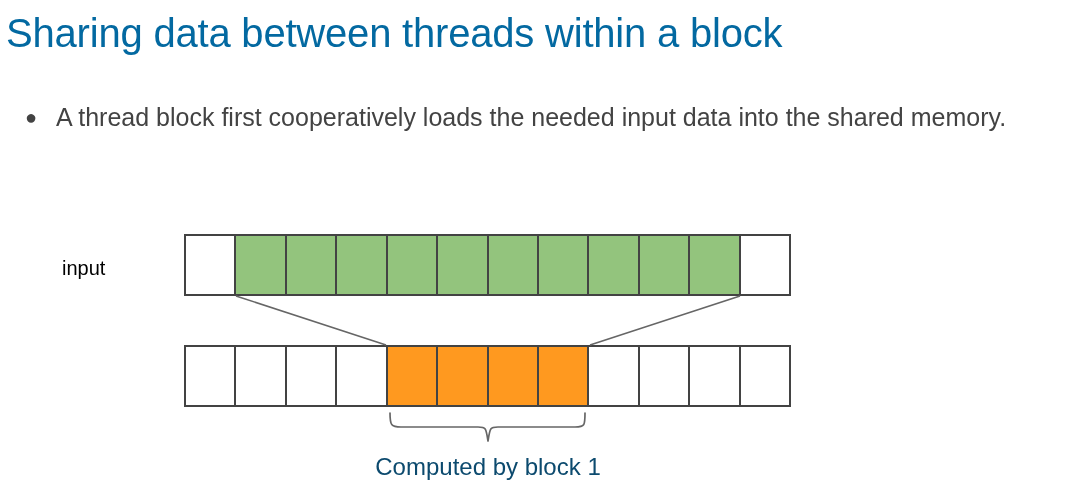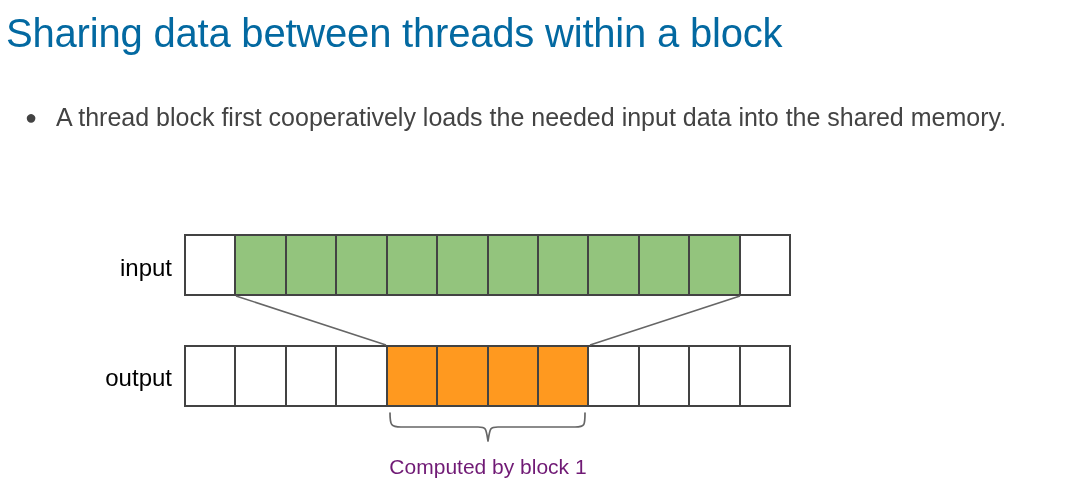--- a/index.html
+++ b/index.html
@@ -62,24 +62,23 @@
     position: absolute;
     left: 0;
     top: 0;
     width: 1068px;
     height: 504px;
     pointer-events: none;
   }
 
   .row-label {
     position: absolute;
-    font-size: 24px;
+    font-size: 20px;
     line-height: 20px;
     color: #000000;
-    text-align: right;
     width: 110px;
   }
   #label-input  { left: 62px; top: 258px; }
   #label-output { left: 62px; top: 368px; }
 
   .cell-row {
     position: absolute;
     display: flex;
     border: 2px solid #434343;
     box-sizing: border-box;
@@ -93,23 +92,23 @@
     border-right: 2px solid #434343;
     box-sizing: border-box;
     background: #ffffff;
   }
   .cell:last-child { border-right: none; }
   .cell.green  { background: #93c47d; }
   .cell.orange { background: #ff991f; }
 
   .caption {
     position: absolute;
-    font-size: 21px;
+    font-size: 24px;
     line-height: 22px;
-    color: #701a75;
+    color: #0c4a6e;
     text-align: center;
     white-space: nowrap;
   }
   #caption-block { left: 288px; top: 456px; width: 400px; }
 
   svg.overlay {
     position: absolute;
     left: 0;
     top: 0;
     width: 1068px;
@@ -126,21 +125,20 @@
   <div class="bullet-row">
     <span class="bullet-marker">●</span>
     <span class="bullet-text">A thread block first cooperatively loads the needed input data into the shared memory.</span>
   </div>
 </div>
 
 <div id="diagram">
 
   <div class="row-label" id="label-input">input</div>
 
-  <div class="row-label" id="label-output">output</div>
 
   <div class="cell-row" id="row-input" style="border-color: rgb(67, 67, 67);">
     <div class="cell" style="background: rgb(255, 255, 255); border-right-color: rgb(67, 67, 67);"></div>
     <div class="cell green" style="background: rgb(147, 196, 125); border-right-color: rgb(67, 67, 67);"></div>
     <div class="cell green" style="background: rgb(147, 196, 125); border-right-color: rgb(67, 67, 67);"></div>
     <div class="cell green" style="background: rgb(147, 196, 125); border-right-color: rgb(67, 67, 67);"></div>
     <div class="cell green" style="background: rgb(147, 196, 125); border-right-color: rgb(67, 67, 67);"></div>
     <div class="cell green" style="background: rgb(147, 196, 125); border-right-color: rgb(67, 67, 67);"></div>
     <div class="cell green" style="background: rgb(147, 196, 125); border-right-color: rgb(67, 67, 67);"></div>
     <div class="cell green" style="background: rgb(147, 196, 125); border-right-color: rgb(67, 67, 67);"></div>

